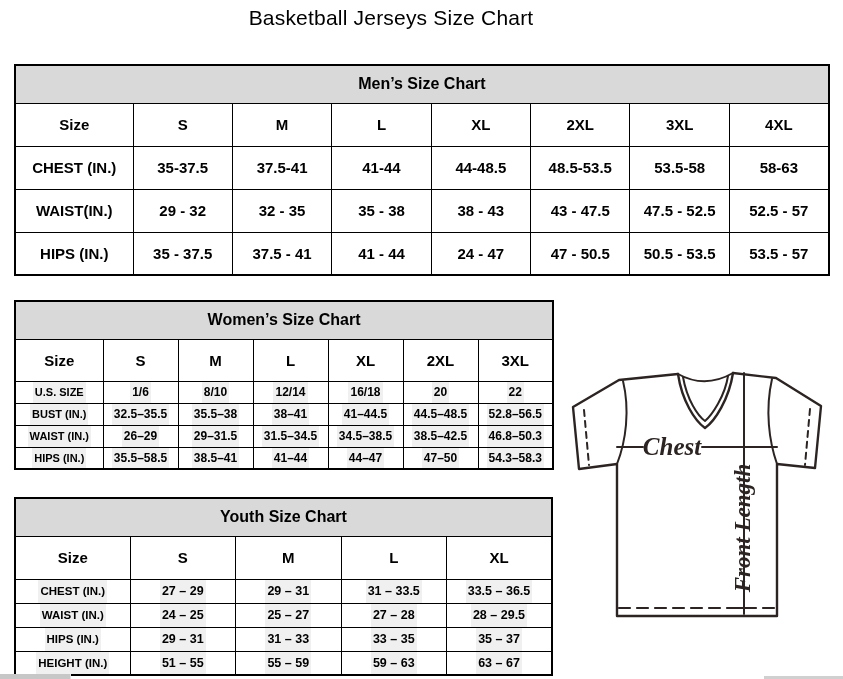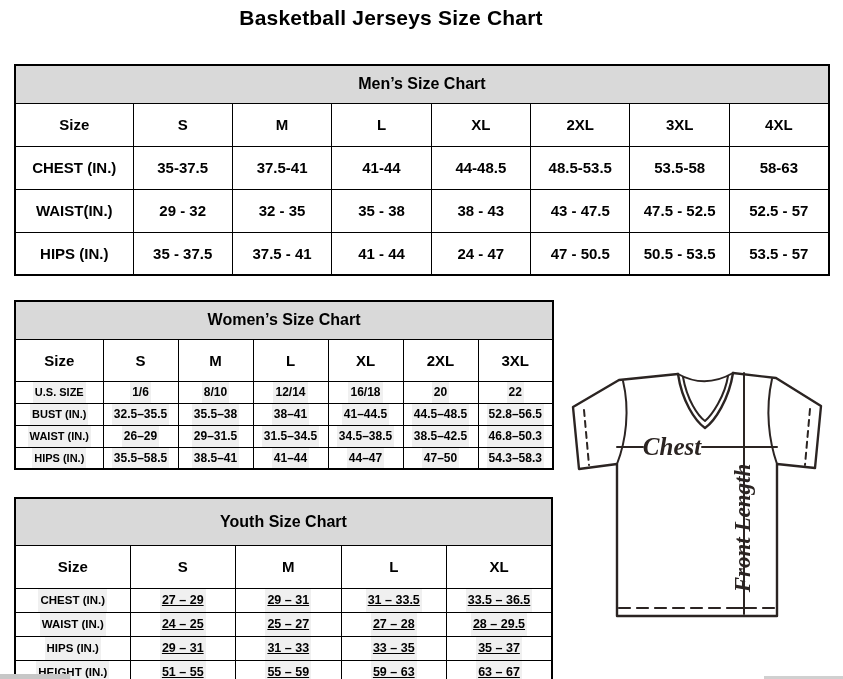--- a/index.html
+++ b/index.html
@@ -1,21 +1,21 @@
 <!DOCTYPE html>
 <html><head>
 <meta charset="utf-8">
 <style>
   html,body { margin:0; padding:0; }
   body { width:843px; height:679px; background:#ffffff; font-family:"Liberation Sans", sans-serif; color:#000; }
   .screen { position:relative; width:843px; height:679px; overflow:hidden; background:#fff; }
 
   .page-title {
     position:absolute; left:0; top:6px; width:782px;
-    text-align:center; font-size:21px; font-weight:bold; letter-spacing:0.2px;
+    text-align:center; font-size:21px; font-weight:normal; letter-spacing:0.2px;
   }
 
   table.size-table {
     position:absolute; border-collapse:collapse; table-layout:fixed;
     border:2px solid #000;
   }
   table.size-table td {
     border:1px solid #000; text-align:center; vertical-align:middle;
     padding:0; overflow:hidden; white-space:nowrap;
   }
@@ -34,25 +34,25 @@
   
   #womens { left:14px; top:300px; width:538px; }
   #womens tr.band-row { height:38px; }
   #womens tr.head-row { height:42px; }
   #womens tr.data-row { height:22px; }
   #womens td.rowlabel { font-size:11px; }
   #womens td.val { font-size:12px; }
 
   
   #youth { left:14px; top:497px; width:538px; }
-  #youth tr.band-row { height:47px; }
+  #youth tr.band-row { height:38px; }
   #youth tr.head-row { height:43px; }
   #youth tr.data-row { height:24px; }
   #youth td.rowlabel { font-size:11.5px; }
-  #youth td.val { font-size:12.5px;text-decoration:underline; }
+  #youth td.val { font-size:12.5px; }
 
   .hl { background:#f0f0f0; padding:16px 2px; }
 
   .jersey { position:absolute; left:566px; top:365px; width:272px; height:262px; }
 
   .artifact { position:absolute; }
   #artifact-left  { left:0; top:674px; width:70px; height:5px; background:#c7c7c7; border-right:1px solid #e2e2e2; }
   #artifact-right { left:764px; top:676px; width:79px; height:3px; background:#d0d0d0; }
 </style>
 </head>

